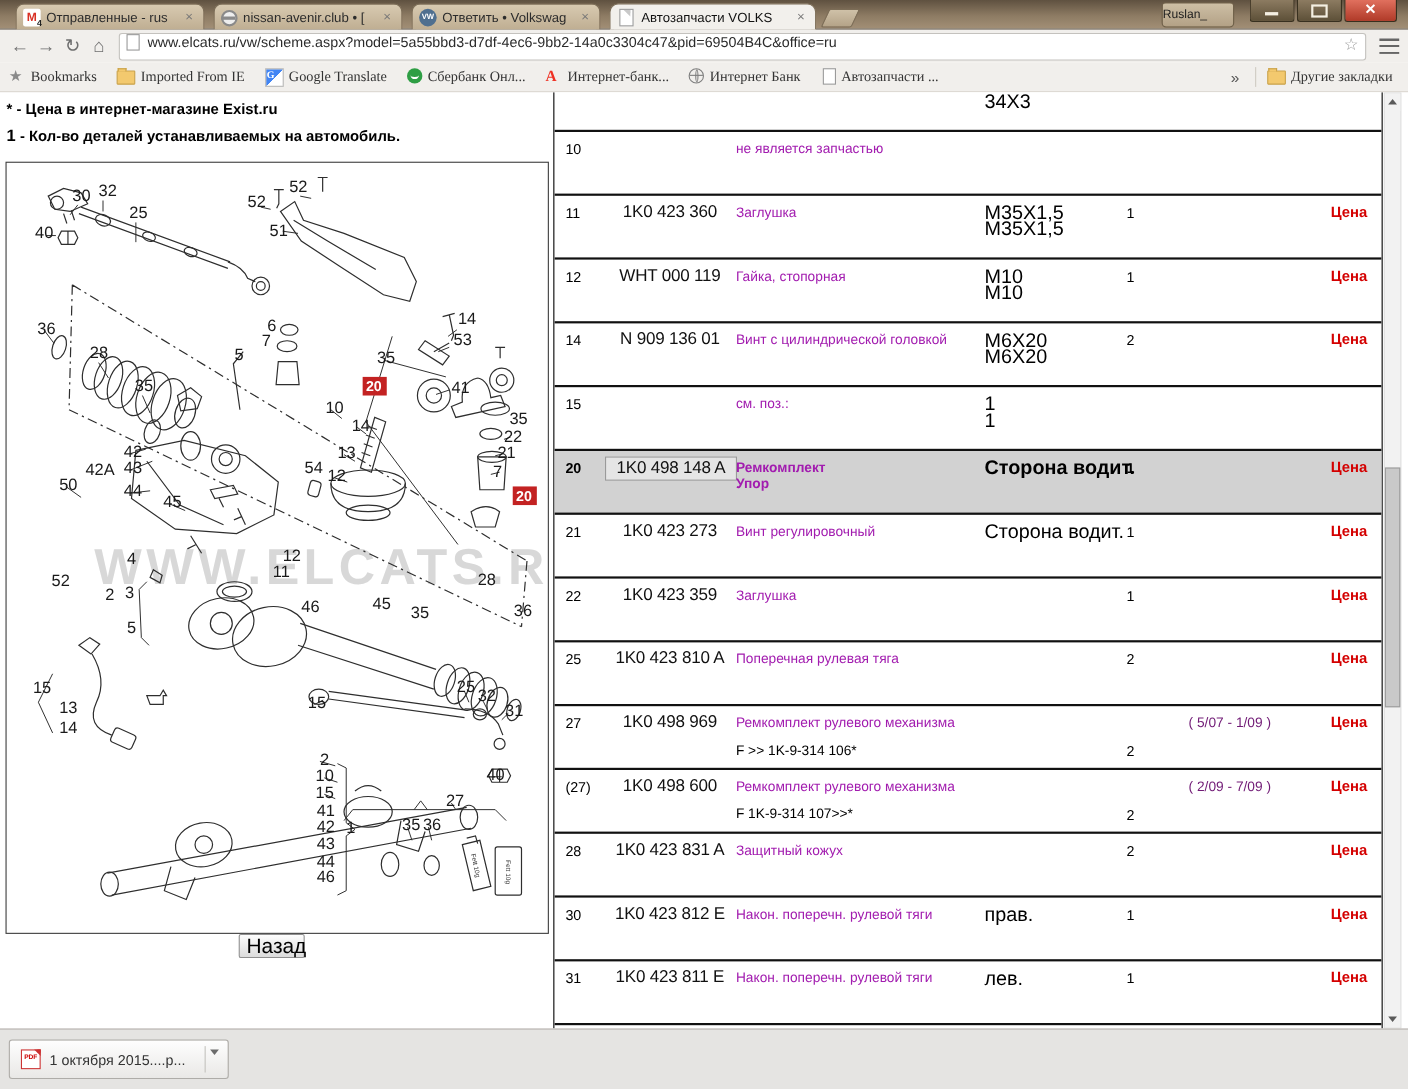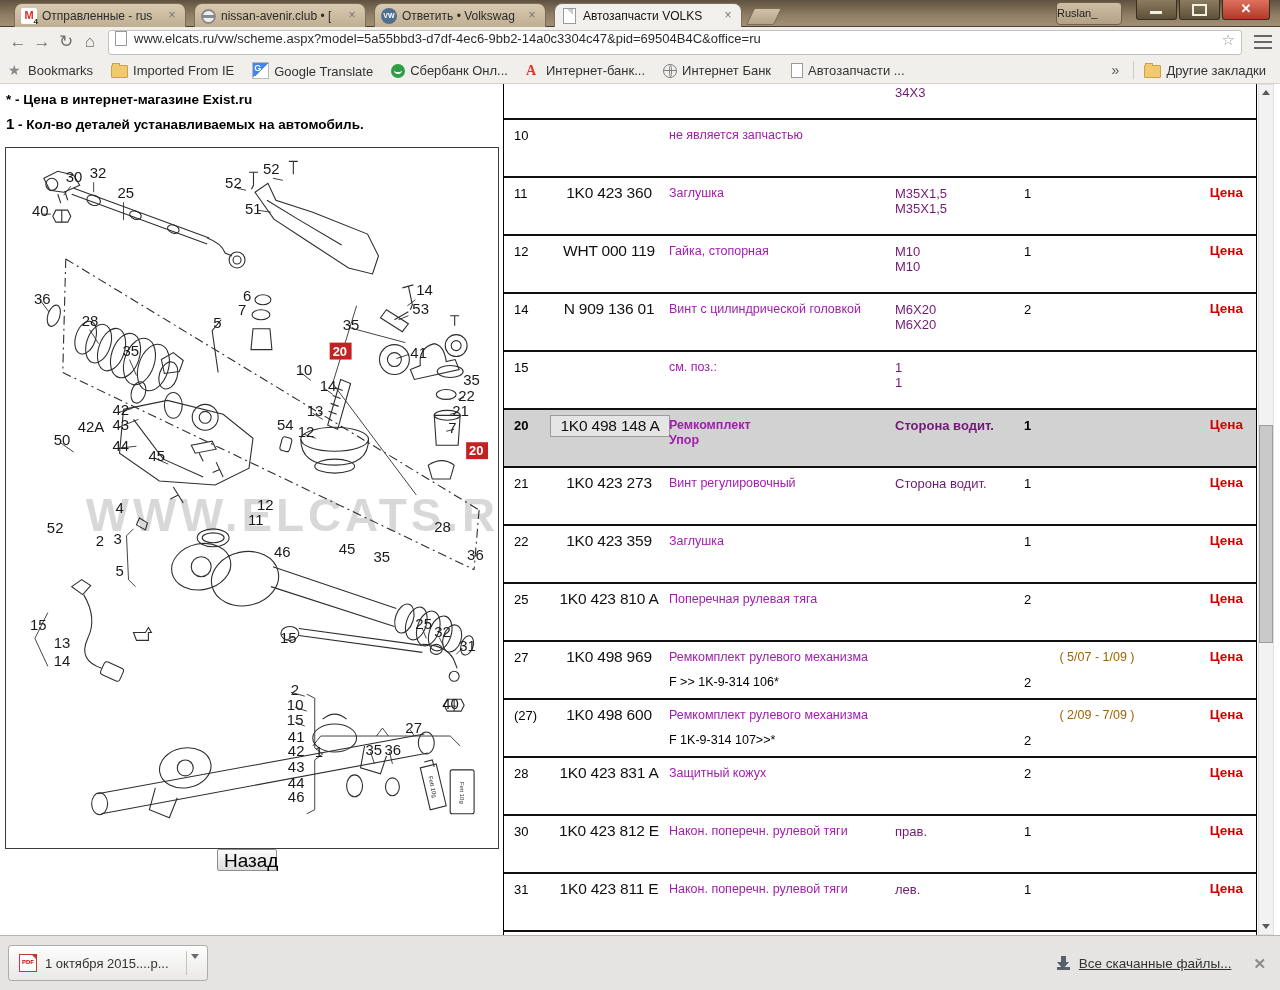--- a/index.html
+++ b/index.html
@@ -47,21 +47,21 @@
     display:flex;margin:0 6px;padding:0 6px;min-width:0;}
   .ob-page{width:10px;height:13px;border:1px solid #9a9a9a;background:#fff;position:relative;flex:none;}
   .url-text{flex:1;font-size:13px;color:#2b2b2b;white-space:nowrap;overflow:hidden;margin-left:7px;}
   .ob-star{flex:none;font-size:15px;color:#9a9a9a;margin-left:6px;}
   .menu-ic{width:22px;height:16px;flex:none;margin-left:4px;
     background:linear-gradient(#666 0 2px,transparent 2px 6px,#666 6px 8px,transparent 8px 12px,#666 12px 14px,transparent 14px);
     background-size:18px 14px;background-repeat:no-repeat;background-position:center;}
   
   .bmbar{position:absolute;left:0;top:57px;width:1280px;height:27px;background:#f1efec;
     border-bottom:1px solid #d6d2cb;display:flex;align-items:center;padding:0 8px;box-sizing:border-box;font-size:13px;color:#333;}
-  .bm{display:flex;align-items:flex-end;margin-right:18px;white-space:nowrap;}
+  .bm{display:flex;align-items:flex-start;margin-right:18px;white-space:nowrap;font-family:Liberation Serif, serif;}
   .bm .bi{margin-right:5px;}
   .bi{width:15px;height:15px;position:relative;flex:none;}
   .bi-star::before{content:"★";color:#8a8a8a;font-size:14px;line-height:15px;}
   .bi-folder{width:15px;height:11px;background:#f3c96e;border:1px solid #c9a24b;border-radius:1px;margin-top:2px;}
   .bi-folder::before{content:"";position:absolute;left:0;top:-3px;width:6px;height:2px;background:#f3c96e;border:1px solid #c9a24b;border-bottom:none;}
   .bi-gt{background:linear-gradient(135deg,#4285f4 50%,#fff 50%);border:1px solid #bbb;}
   .bi-gt::before{content:"G";position:absolute;left:1px;top:0;font-size:9px;color:#fff;font-weight:bold;}
   .bi-sber{background:#2e9e44;border-radius:50%;width:14px;height:14px;}
   .bi-sber::before{content:"";position:absolute;left:3px;top:4px;width:8px;height:4px;border-bottom:2px solid #fff;border-radius:0 0 6px 6px;}
   .bi-alfa::before{content:"А";color:#ef3124;font-weight:bold;font-size:14px;font-family:"Liberation Serif",serif;}
@@ -92,25 +92,25 @@
   .ptable{position:absolute;left:503px;top:0;width:754px;height:851px;box-sizing:border-box;
     border-left:1px solid #000;border-right:1px solid #000;overflow:hidden;background:#fff;}
   .t-row{position:relative;height:58px;border-bottom:2px solid #111;box-sizing:border-box;}
   .t-row.partial{height:36px;}
   .t-row.hl{background:#d2d2d2;}
   .c-pos{position:absolute;left:10px;top:8px;font-size:13px;color:#000;}
   .c-part{position:absolute;left:46px;top:6px;width:118px;text-align:center;font-size:15.5px;
     color:#111;white-space:nowrap;letter-spacing:-0.2px;}
   .c-name{position:absolute;left:165px;top:8px;font-size:12.5px;line-height:15px;color:#a21caf;}
   .c-name2{position:absolute;left:165px;top:33px;font-size:12.5px;color:#000;}
-  .c-size{position:absolute;left:391px;top:8px;font-size:13px;line-height:15px;color:#701a75;}
+  .c-size{position:absolute;left:391px;top:8px;font-size:18px;line-height:15px;color:#000000;}
   .partial .c-size{top:1px;}
   .c-qty{position:absolute;left:520px;top:8px;font-size:13px;color:#000;}
   .c-qty2{position:absolute;left:520px;top:33px;font-size:13px;color:#000;}
-  .c-period{position:absolute;left:527px;top:8px;width:132px;text-align:center;font-size:12.5px;color:#a16207;white-space:nowrap;}
+  .c-period{position:absolute;left:548px;top:8px;width:132px;text-align:center;font-size:12.5px;color:#701a75;white-space:nowrap;}
   .c-price{position:absolute;right:13px;top:7px;font-size:13.5px;font-weight:bold;color:#d40000;}
   .hl .c-pos,.hl .c-name,.hl .c-size,.hl .c-qty{font-weight:bold;}
   .hl .c-part{background:#e5e5e5;border:1px solid #9a9a9a;top:5px;padding:1px 0;}
   
   .sbar{position:absolute;left:1258px;top:0;width:16px;height:851px;background:#f2f2f2;border:1px solid #e0e0e0;box-sizing:border-box;}
   .sb-btn{position:absolute;left:0;width:14px;height:16px;background:#f2f2f2;}
   .sb-up{top:0;}.sb-dn{bottom:0;}
   .sb-btn::before{content:"";position:absolute;left:3px;border-left:4px solid transparent;border-right:4px solid transparent;}
   .sb-up::before{top:5px;border-bottom:5px solid #5a5a5a;}
   .sb-dn::before{bottom:5px;border-top:5px solid #5a5a5a;}
@@ -736,20 +736,13 @@
   </div>
 </div>
 
 <div class="dlbar">
   <div class="dl-item">
     <span class="dl-pdf"></span>
     <span class="dl-label">1 октября 2015....p...</span>
     <span class="dl-sep"></span>
     <span class="dl-caret"></span>
   </div>
-  <div class="dl-right">
-    <span class="dl-arrow">
-        <span class="dl-bar2"></span>
-      </span>
-    <a class="dl-link">Все скачанные файлы...</a>
-    <span class="dl-close">✕</span>
-  </div>
 </div>
 
 </body></html>

